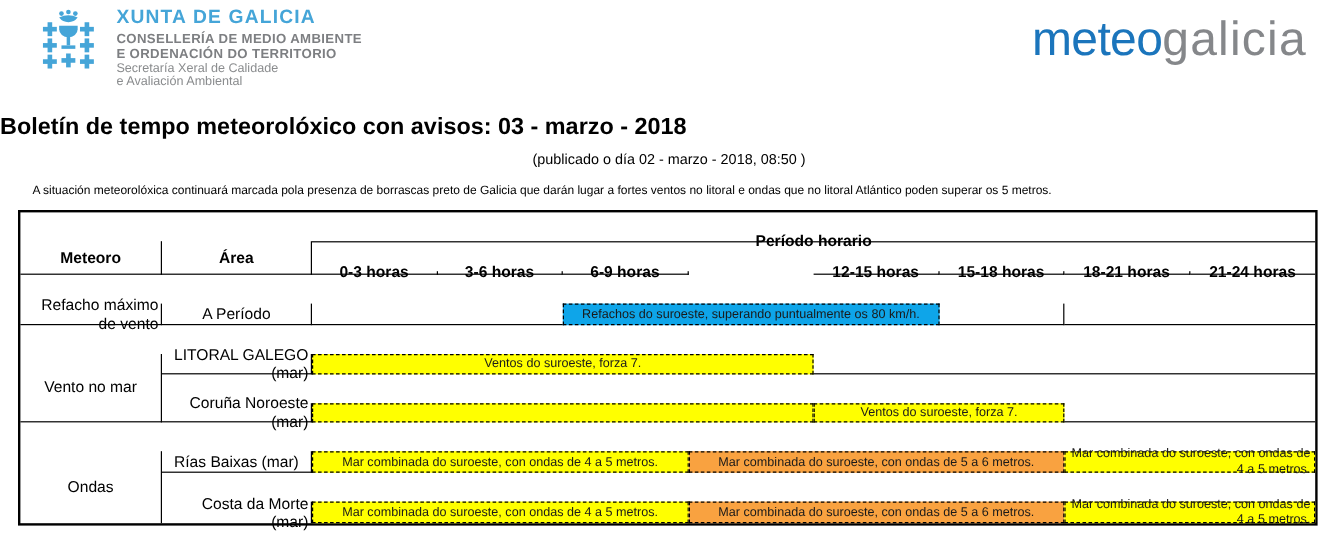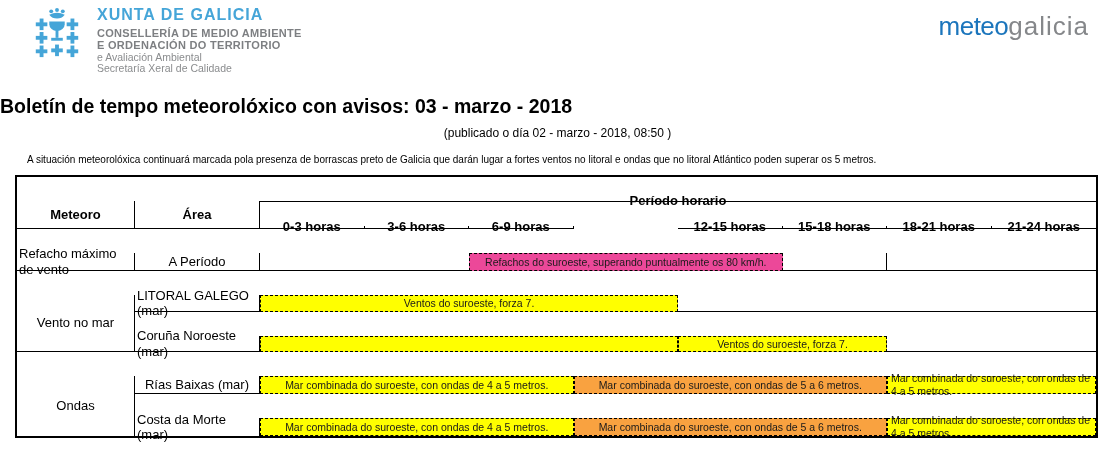--- a/index.html
+++ b/index.html
@@ -8,34 +8,34 @@
     font-family:"Liberation Sans", sans-serif; color:#000;
   }
   
   .topbar { display:flex; justify-content:space-between; align-items:flex-start; padding:5px 26px 0 30px;gap:44px; }
   .xunta { display:flex; gap:13px; }
   .xunta-emblem { margin-top:2px; }
   .xunta-text { line-height:1.12; padding-top:1px; }
   .xunta-name { font-size:16px; font-weight:bold; letter-spacing:1px; margin-bottom:3px; }
   .xunta-dept { font-size:11px; font-weight:bold; color:#7d7f82; letter-spacing:.3px; }
   .xunta-sec  { font-size:10.5px; color:#8a8c8e; }
-  .mg-logo { font-size:26px; letter-spacing:-.5px; margin-top:6px; white-space:nowrap; }
+  .mg-logo { font-size:40px; letter-spacing:-.5px; margin-top:6px; white-space:nowrap; }
   .mg-logo .p2 { letter-spacing:1px; }
   
   .title { font-weight:bold; font-size:19.5px; margin-top:20px; }
   .subtitle { text-align:center; font-size:12px; margin-top:8px; }
   .intro { font-size:10px; line-height:1.32; margin:13px 15px 9px 27px; }
   
   .wtable {
     margin-left:15px; width:1083px; box-sizing:border-box;
     display:grid; border:2px solid #000;
     grid-template-columns:118px 125px repeat(8, 1fr);
     grid-template-rows:25px 27px 42px 41px 40px 42px 42px;
   }
-  .c { display:flex; align-items:center; justify-content:center; text-align:left;
+  .c { display:flex; align-items:center; justify-content:center; text-align:right;
        box-sizing:border-box; line-height:1.2;margin-top:24px; }
   .hb  { font-weight:bold; font-size:13px; }
   .lbl { font-size:13px; padding:0 2px; }
   .br { border-right:1px solid #000; }
   .bb { border-bottom:1px solid #000; }
   .warn { border:1px dashed #000; font-size:10.5px; line-height:1.25; padding:1px 3px; color:#1a1a1a; }
 </style>
 </head>
 <body>
 
@@ -65,22 +65,22 @@
         </g>
         <path d="M20 14 h16 v3 a8 7 0 0 1 -16 0 z"></path>
         <rect x="26.5" y="23" width="3" height="8"></rect>
         <rect x="22" y="31" width="12" height="3"></rect>
       </svg>
     </div>
     <div class="xunta-text">
       <div class="xunta-name" style="color: rgb(69, 165, 216);">XUNTA DE GALICIA</div>
       <div class="xunta-dept">CONSELLERÍA DE MEDIO AMBIENTE</div>
       <div class="xunta-dept">E ORDENACIÓN DO TERRITORIO</div>
+      <div class="xunta-sec">Secretaría Xeral de Calidade</div>
       <div class="xunta-sec">e Avaliación Ambiental</div>
-      <div class="xunta-sec">Secretaría Xeral de Calidade</div>
     </div>
   </div>
   <div class="mg-logo"><span class="p1" style="color: rgb(27, 117, 188);">meteo</span><span class="p2" style="color: rgb(133, 135, 138);">galicia</span></div>
 </div>
 
 <div class="title">Boletín de tempo meteorolóxico con avisos: 03 - marzo - 2018</div>
 <div class="subtitle">(publicado o día  02 - marzo - 2018, 08:50 )</div>
 <div class="intro">A situación meteorolóxica continuará marcada pola presenza de borrascas preto de Galicia que darán lugar a fortes ventos no litoral e ondas que no litoral Atlántico poden superar os 5 metros.</div>
 
 <div class="wtable">
@@ -93,21 +93,21 @@
   <div class="c hb br bb" style="grid-area:2/4/3/5">3-6 horas</div>
   <div class="c hb br bb" style="grid-area:2/5/3/6">6-9 horas</div>
   <div class="c hb br bb" style="grid-area:2/7/3/8">12-15 horas</div>
   <div class="c hb br bb" style="grid-area:2/8/3/9">15-18 horas</div>
   <div class="c hb br bb" style="grid-area:2/9/3/10">18-21 horas</div>
   <div class="c hb bb" style="grid-area:2/10/3/11">21-24 horas</div>
 
   <div class="c lbl br bb" style="grid-area:3/1/4/2">Refacho máximo de vento</div>
   <div class="c lbl br bb" style="grid-area:3/2/4/3">A Período</div>
   <div class="c bb" style="grid-area:3/3/4/5"></div>
-  <div class="c warn" style="grid-area: 3 / 5 / 4 / 8; background-color: #ec4899;">Refachos do suroeste, superando puntualmente os 80 km/h.</div>
+  <div class="c warn" style="grid-area: 3 / 5 / 4 / 8; background-color: #0ea5e9;">Refachos do suroeste, superando puntualmente os 80 km/h.</div>
   <div class="c bb br" style="grid-area:3/8/4/9"></div>
   <div class="c bb" style="grid-area:3/9/4/11"></div>
 
   <div class="c lbl br bb" style="grid-area:4/1/6/2">Vento no mar</div>
   <div class="c lbl br bb" style="grid-area:4/2/5/3">LITORAL GALEGO (mar)</div>
   <div class="c warn" style="grid-area: 4 / 3 / 5 / 7; background-color: rgb(255, 255, 0);">Ventos do suroeste, forza 7.</div>
   <div class="c bb" style="grid-area:4/7/5/11"></div>
 
   <div class="c lbl br bb" style="grid-area:5/2/6/3">Coruña Noroeste (mar)</div>
   <div class="c warn" style="grid-area: 5 / 3 / 6 / 7; background-color: rgb(255, 255, 0);"></div>

